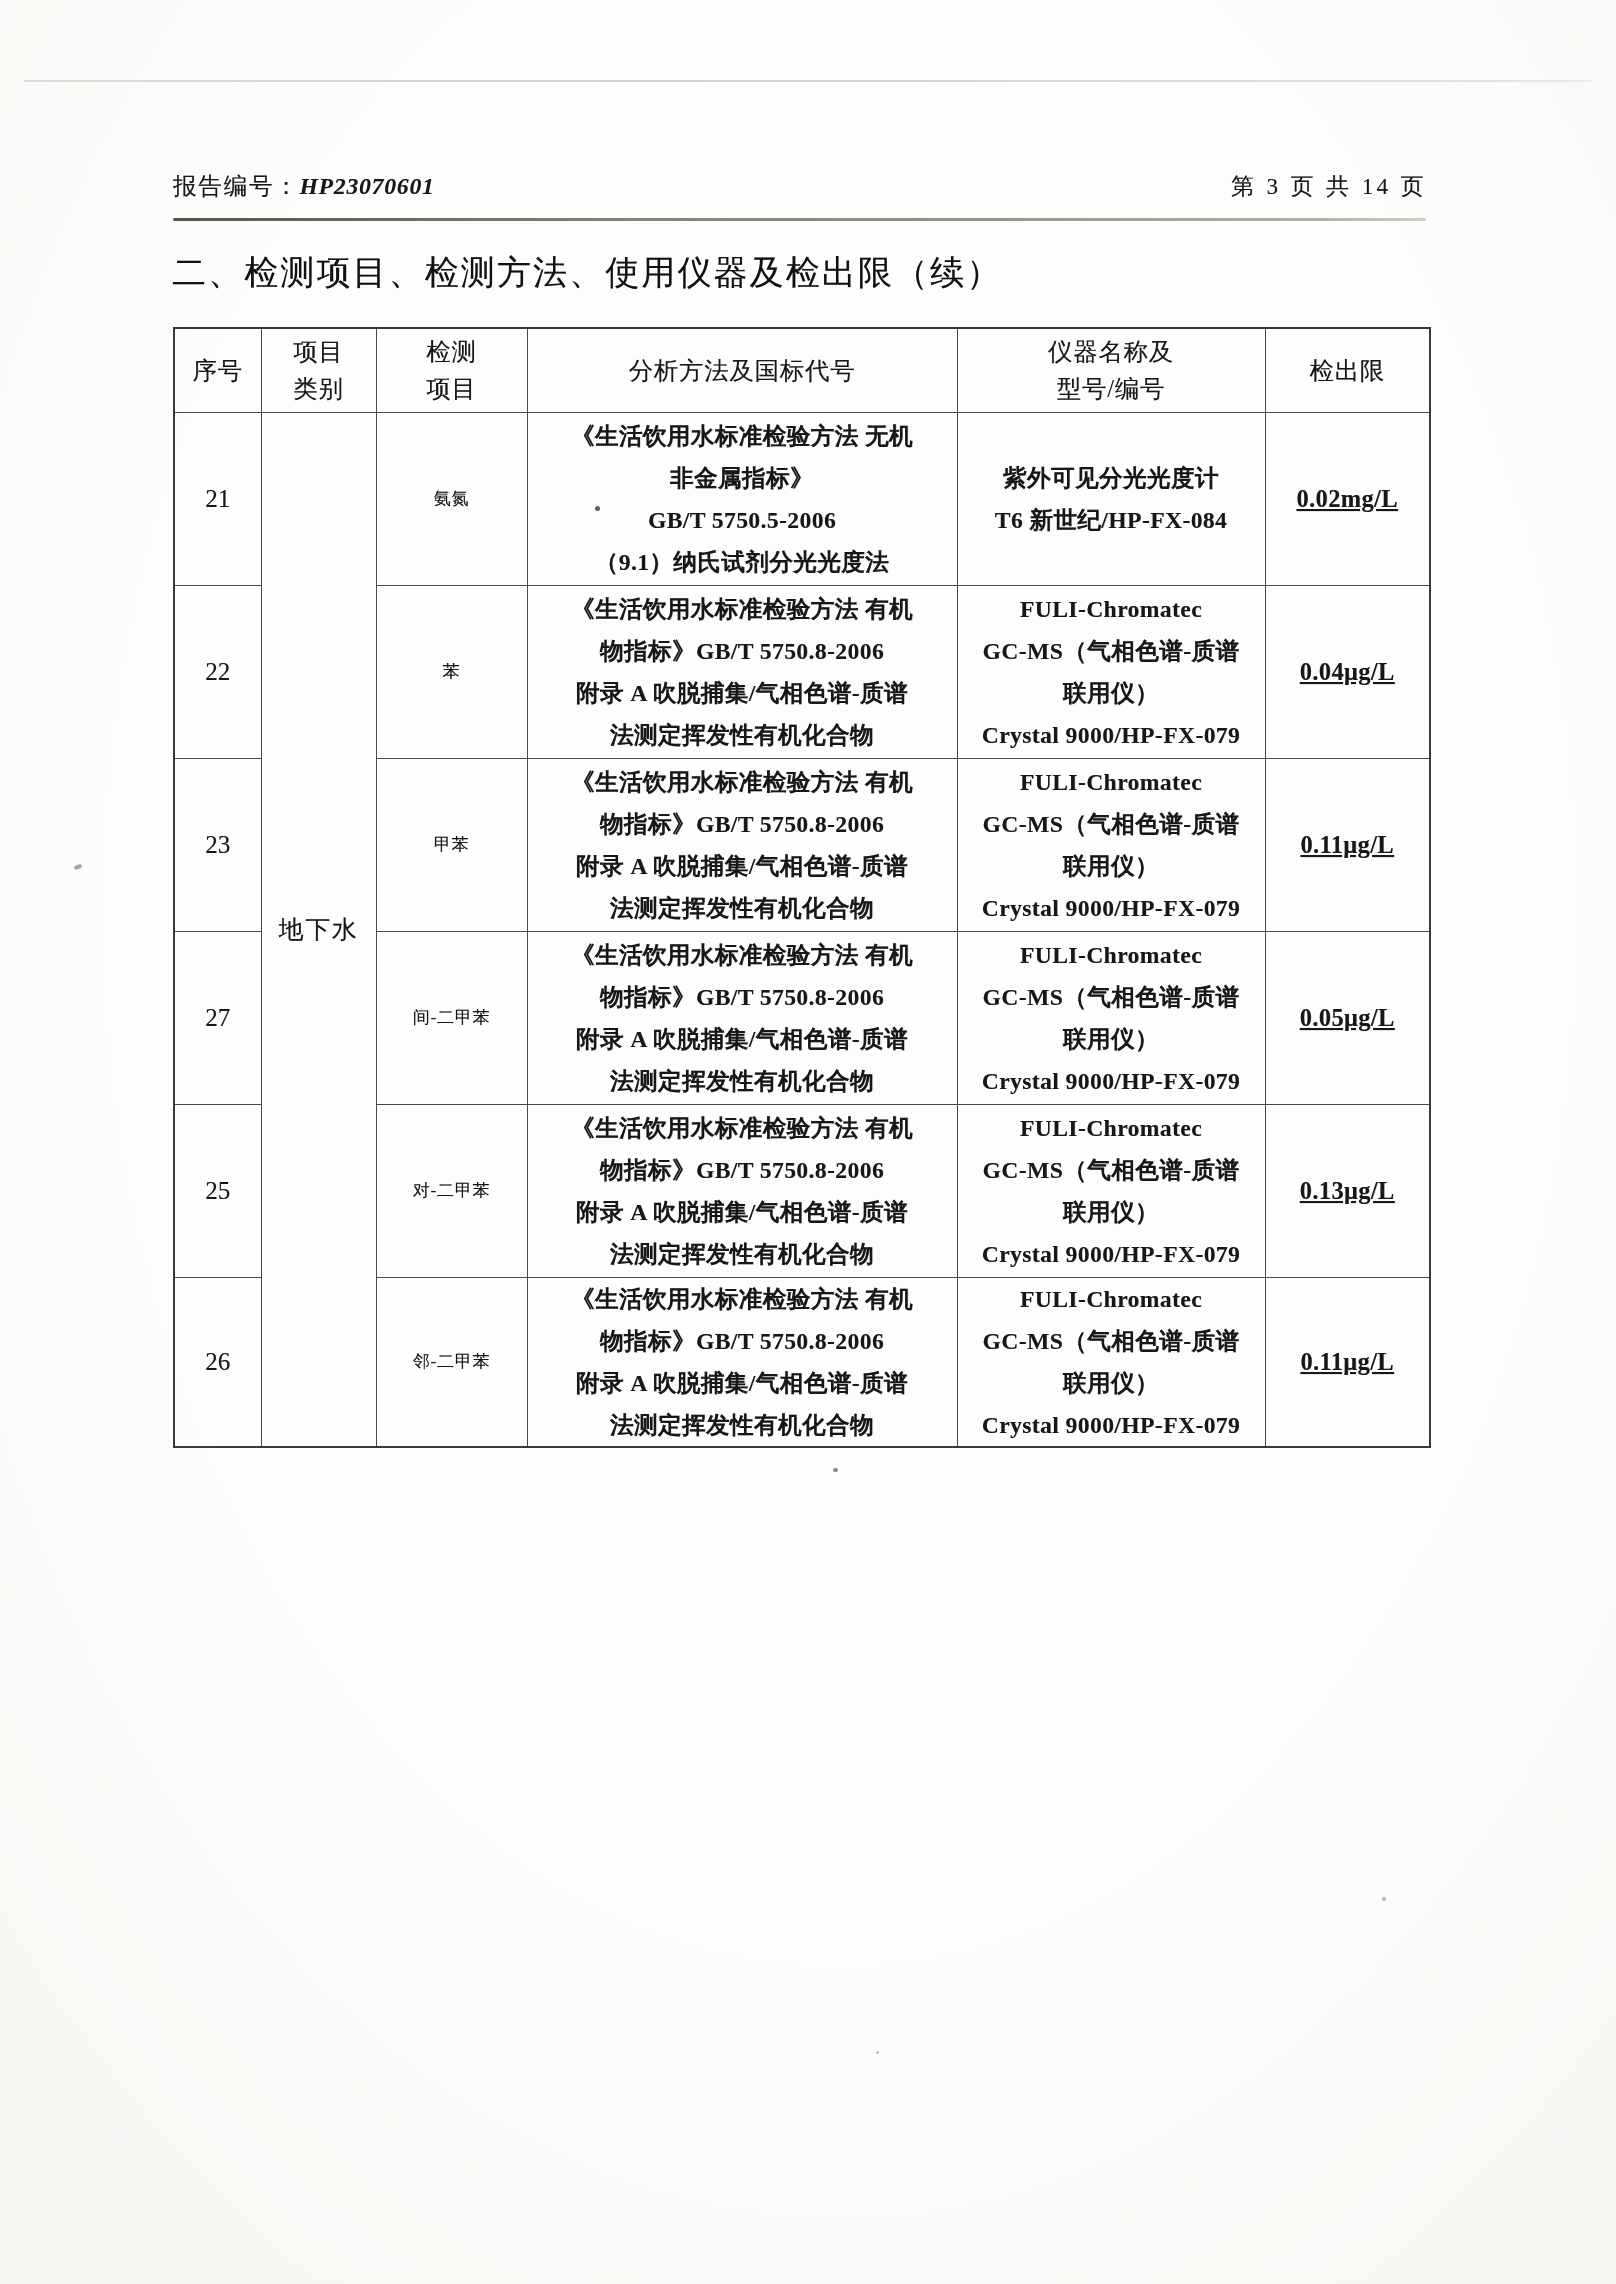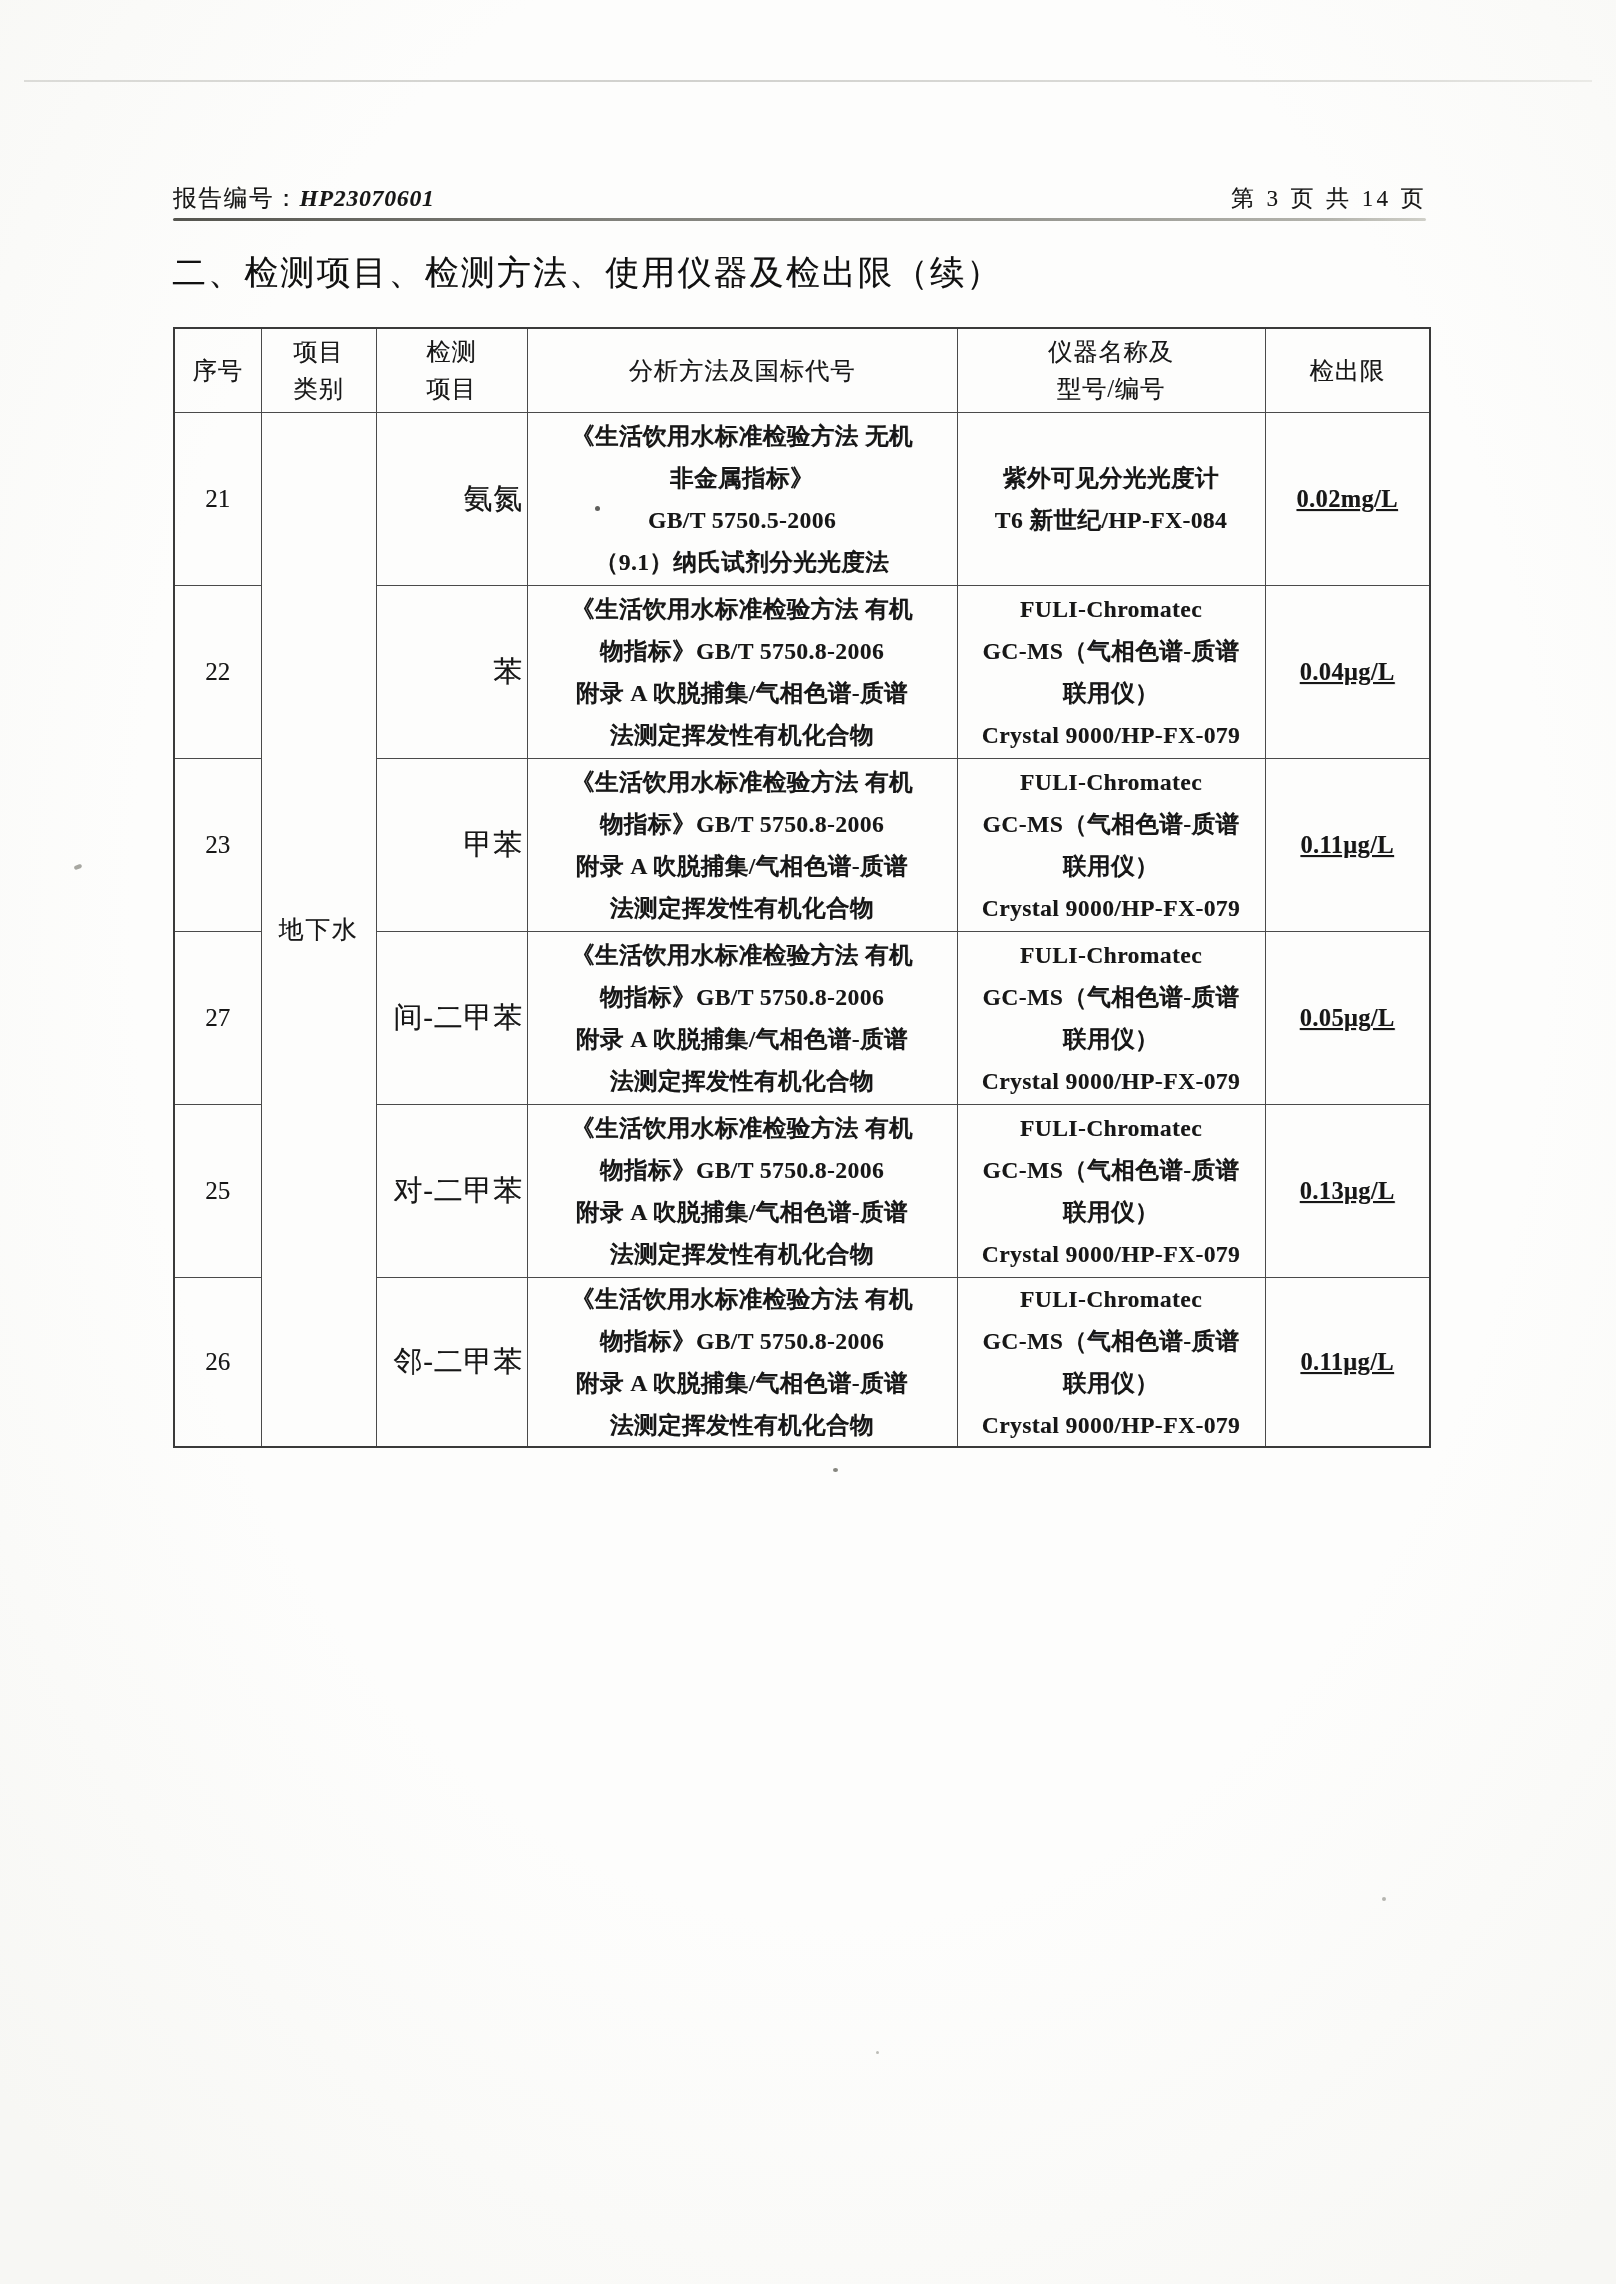--- a/index.html
+++ b/index.html
@@ -17,21 +17,21 @@
       radial-gradient(ellipse 1179px 1684px at 52% 40%, #fdfdfc 60%, #f7f7f4 100%);
     text-shadow:0.3px 0.3px 0.4px rgba(20,20,20,.38);
   }
   
   .scan-top-line {
     position:absolute; left:23.6px; top:80px; width:1568px; height:1.7px;
     background:linear-gradient(90deg,#d4d4d0, #c6c6c2 40%, #d8d8d4 90%, #e6e6e2);
     opacity:.8;
   }
   .page-header {
-    position:absolute; left:173px; top:182px; width:1254px;
+    position:absolute; left:173px; top:170px; width:1254px;
     display:flex; justify-content:space-between; align-items:baseline;
     font-size:23.6px;
   }
   .report-no-label { letter-spacing:1.7px; }
   .report-no-value { font-weight:bold; font-style:italic; letter-spacing:0.8px; }
   .page-no { font-size:23px; letter-spacing:3.4px;text-align:right; }
   .header-rule {
     position:absolute; left:173px; top:218px; width:1253px; height:2.5px;
     background:linear-gradient(90deg,#55554f, #81817b 35%, #94948e 65%, #b3b3ac 92%, #cfcfc8);
     border-radius:1.7px;
@@ -52,21 +52,21 @@
     padding:0 3.4px;
     font-weight:normal;
     overflow:hidden;
   }
   thead tr { height:84px; }
   thead th { font-size:24.4px; letter-spacing:0.8px; line-height:37px; }
   tbody tr { height:173px; }
   tbody tr:last-child { height:162px; }
   td[data-name="row-index-cell"] div { font-size:25px; }
   td[data-name="category-cell"] div { font-size:25px; letter-spacing:1.7px; }
-  td[data-name="item-cell"] div { font-size:29px; letter-spacing:0.8px;text-align:right; }
+  td[data-name="item-cell"] div { font-size:17px; letter-spacing:0.8px; }
   td[data-name="method-cell"] div,
   td[data-name="instrument-cell"] div {
     font-size:23.6px; line-height:42px; font-weight:bold;
     letter-spacing:0.4px; white-space:nowrap;
   }
   td[data-name="limit-cell"] div { font-size:24.4px; font-weight:bold; letter-spacing:0.4px;text-decoration:underline; }
   
   .speck { position:absolute; border-radius:50%; }
   .speck-a { left:595px; top:506px; width:5px; height:5px; background:#5f5f5c; }
   .speck-b { left:833px; top:1468px; width:5px; height:4.2px; background:#86867f; }

